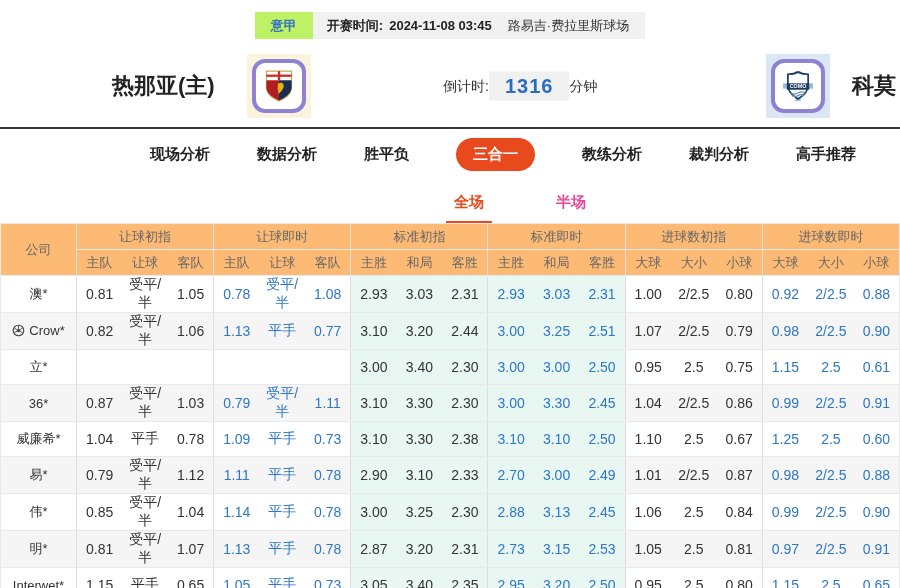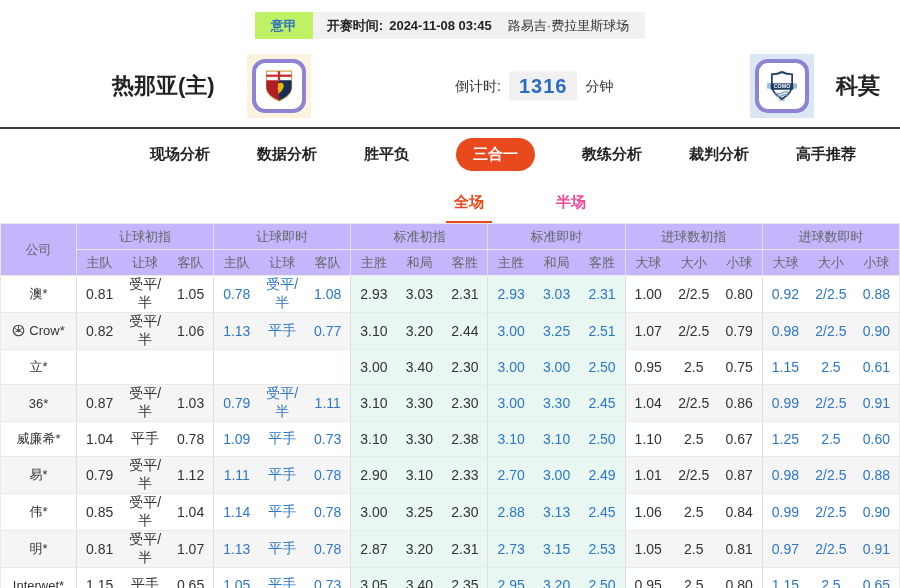--- a/index.html
+++ b/index.html
@@ -11,43 +11,43 @@
   .league { background:#bef264; color:#3272c2; font-weight:bold; padding:5px 16px; display:flex; align-items:center; }
   .kickoff { background:#f1f1f1; color:#222; display:flex; align-items:center; padding:0 16px 0 14px; }
   .ko-label, .ko-time { font-weight:bold; }
   .ko-time { margin-left:6px; }
   .venue { margin-left:16px; color:#333; }
 
   
   .teams { position:relative; height:82px; margin-top:6px; }
   .home-group, .away-group, .countdown { position:absolute; top:50%; transform:translateY(-50%); display:flex; align-items:center; }
   .home-group { left:112px; gap:32px; }
-  .away-group { right:20px; gap:22px; }
+  .away-group { right:4px; gap:22px; }
   .team-name { font-size:22px; font-weight:bold; color:#222; }
   .logo-tile { width:64px; height:64px; display:flex; align-items:center; justify-content:center; }
   .logo-tile.genoa { background:#fbf3dd; }
   .logo-tile.como  { background:#dbe7f5; }
   .logo-inner { width:54px; height:54px; background:#fff; border:4px solid #8d83d2; border-radius:13px; display:flex; align-items:center; justify-content:center; }
-  .countdown { left:443px; gap:8px; font-size:14px; color:#333;margin-left:12px; }
-  .cd-value { font-size:20px; font-weight:bold; color:#2b6cc0; background:#f0f0f0; padding:3px 10px; border-radius:2px; letter-spacing:1px; }
+  .countdown { left:443px; font-size:14px; color:#333; }
+  .cd-value { font-size:20px; font-weight:bold; color:#2b6cc0; background:#f0f0f0; padding:3px 16px; border-radius:2px; letter-spacing:1px; }
 
   
   .nav { border-top:2px solid #3a3b3f; display:flex; align-items:center; padding:9px 0 9px 150px; gap:47px; }
   .nav-tab { font-size:15px; font-weight:bold; color:#222; cursor:pointer; text-decoration:none; white-space:nowrap; }
   .nav-tab.active { background:#e8491d; color:#fff; padding:7px 17px; border-radius:17px; }
 
   
   .subtabs { display:flex; justify-content:center; padding:13px 0 0 140px; gap:56px; }
   .sub-tab { font-size:15px; font-weight:bold; color:#ec4899; padding:0 8px 9px 8px; cursor:pointer; text-decoration:none; }
   .sub-tab.active { color:#e8491d; border-bottom:2px solid #e8491d; }
 
   
   table { width:100%; border-collapse:collapse; table-layout:fixed; margin-top:0; border:1px solid #e9e9e9; }
   th, td { border-bottom:1px solid #e9e9e9; text-align:center; }
-  thead th { background:#c4b5fd; color:#666; font-weight:normal; font-size:13px; height:26px; }
+  thead th { background:#fdba74; color:#666; font-weight:normal; font-size:13px; height:26px; }
   tbody td { height:35px; font-size:14px; color:#333; }
   td.company { font-size:13px; }
   .gb { border-left:1px solid #dedede; }
   tbody td.live { color:#2d76c8; }
   tbody tr:nth-child(even) td { background:#f5f5f5; }
   tbody td.std { background:#e9f7f3; }
   tbody tr:nth-child(even) td.std { background:#e9f7f3; }
   .ball { display:inline-block; vertical-align:-2px; margin-right:4px; }
 </style>
 </head>

